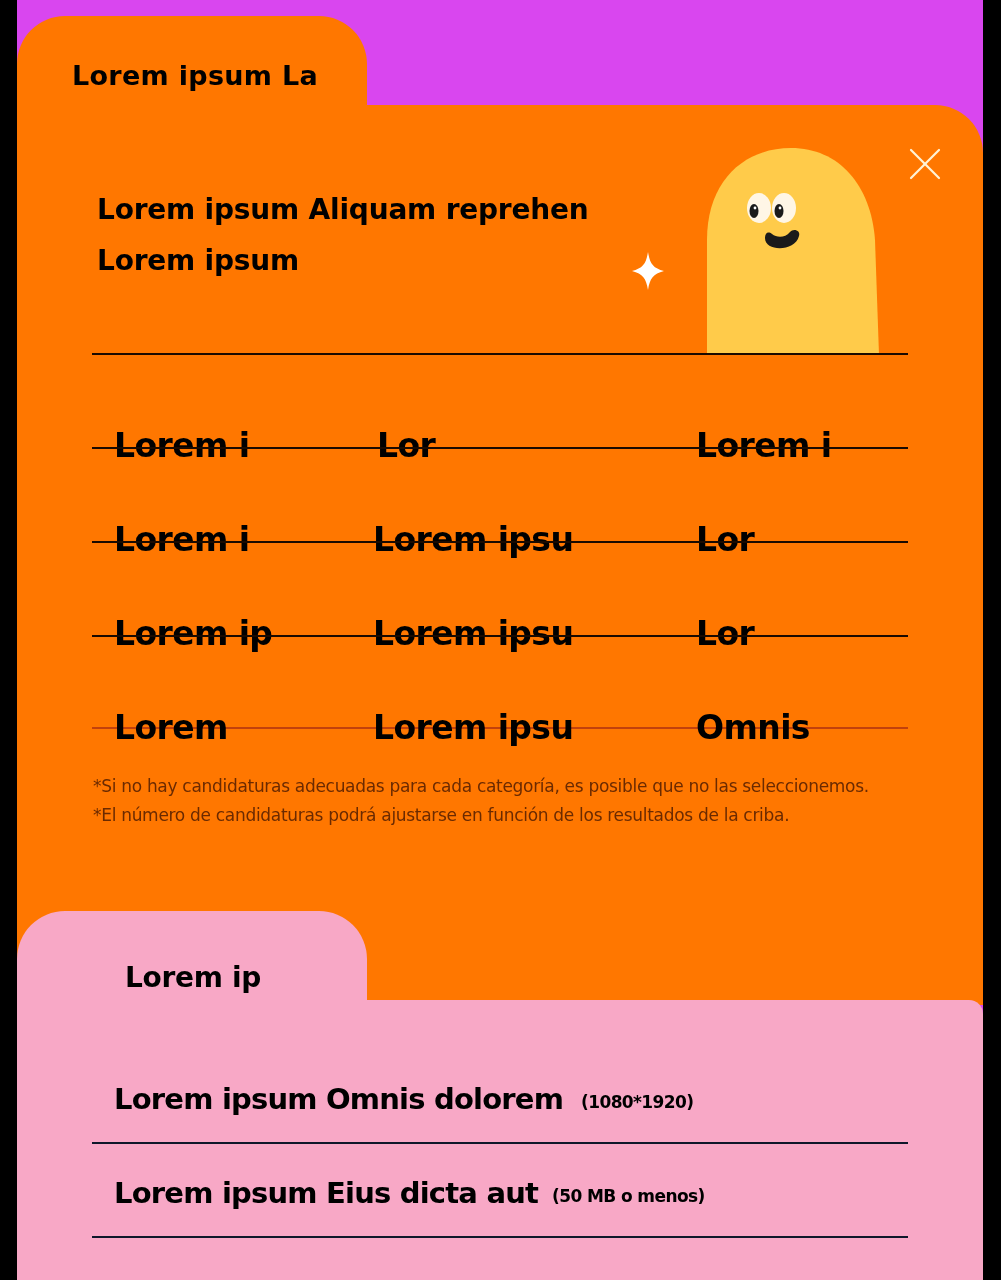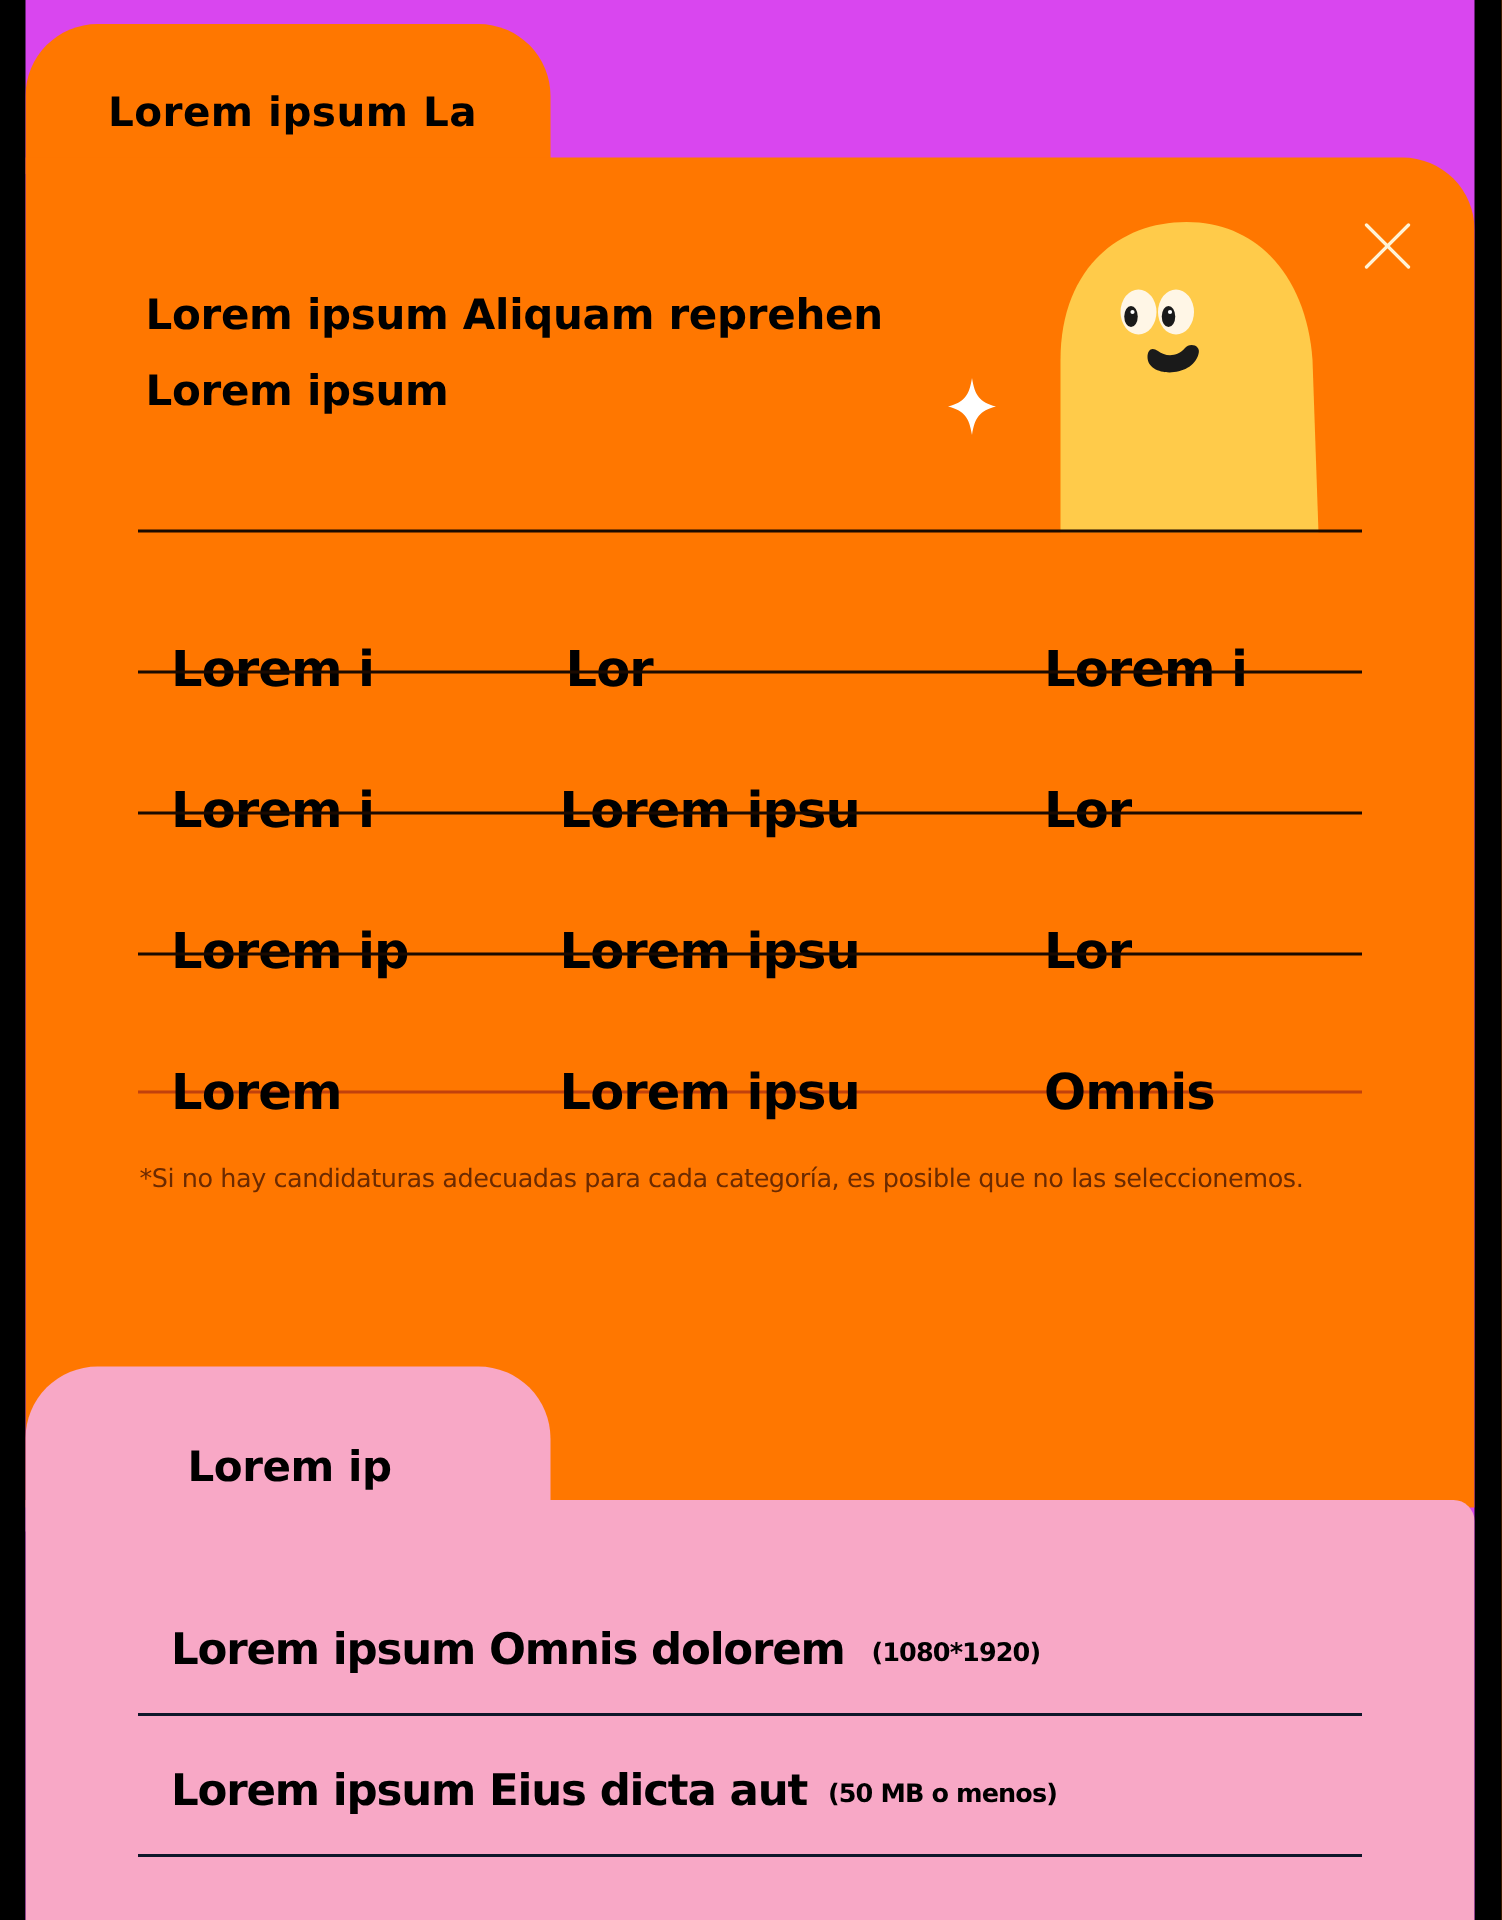--- a/index.html
+++ b/index.html
@@ -97,20 +97,21 @@
     </div>
     <div class="tr">
       <span class="td c0">Lorem</span>
       <span class="td c1">Lorem ipsu</span>
       <span class="td c2">Omnis</span>
     </div>
   </div>
 
   <div class="notes">
     <div>*Si no hay candidaturas adecuadas para cada categoría, es posible que no las seleccionemos.</div>
+    <div>*El número de candidaturas podrá ajustarse en función de los resultados de la criba.</div>
   </div>
 
   <div class="pink-tab">
     <span class="pink-tab-label">Lorem ip</span>
   </div>
   <div class="pink-panel"></div>
 
   <div class="req req-1">
     <span class="req-label">Lorem ipsum Omnis dolorem</span>
     <span class="req-hint">(1080*1920)</span>

